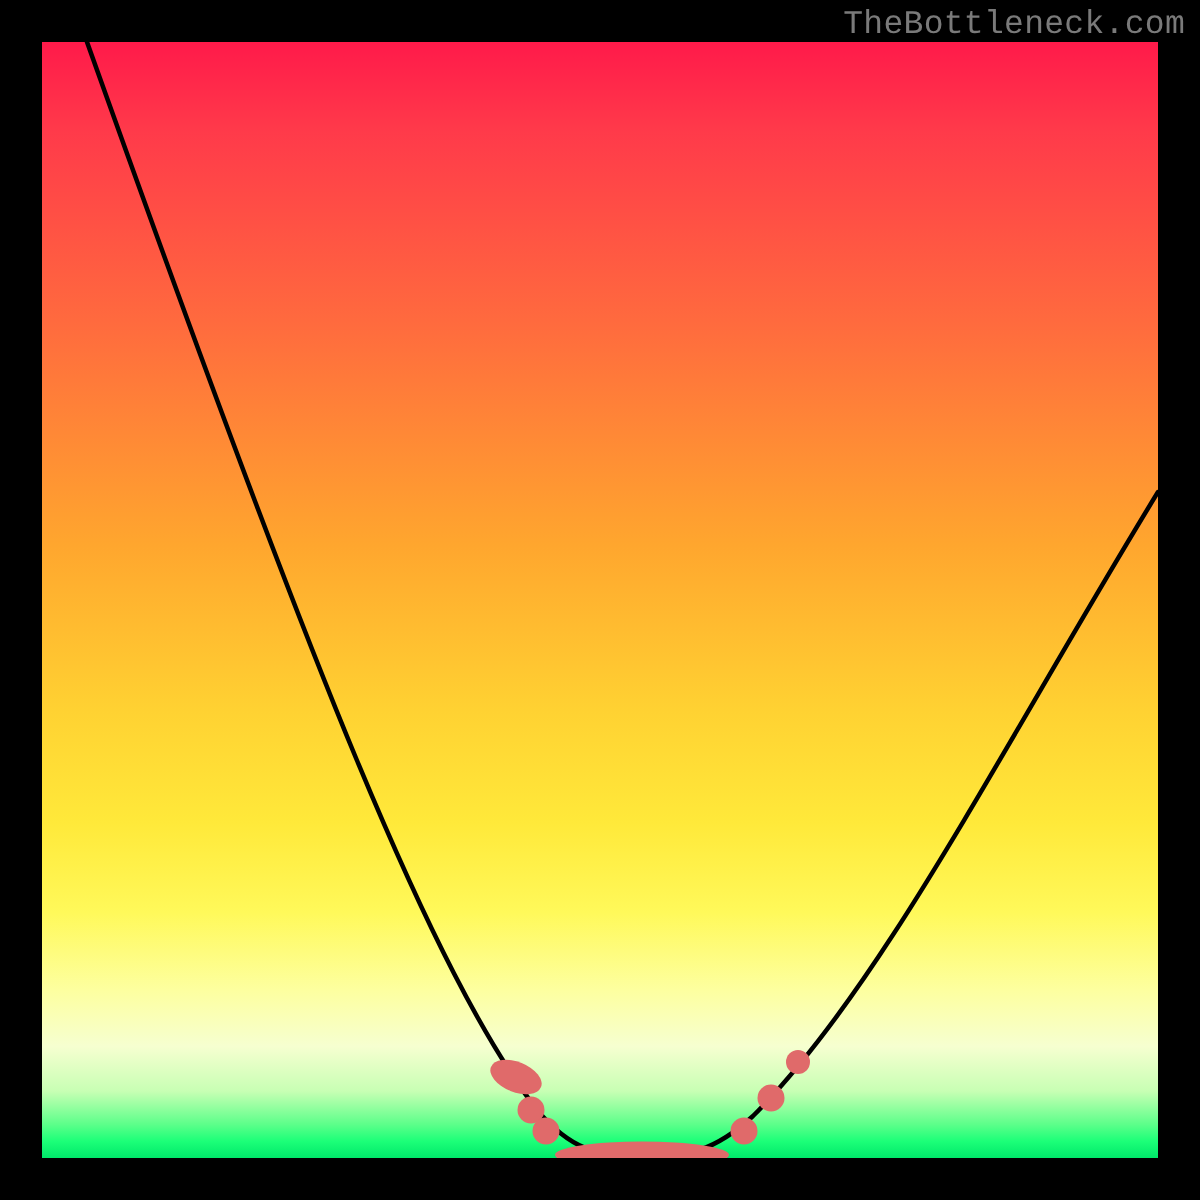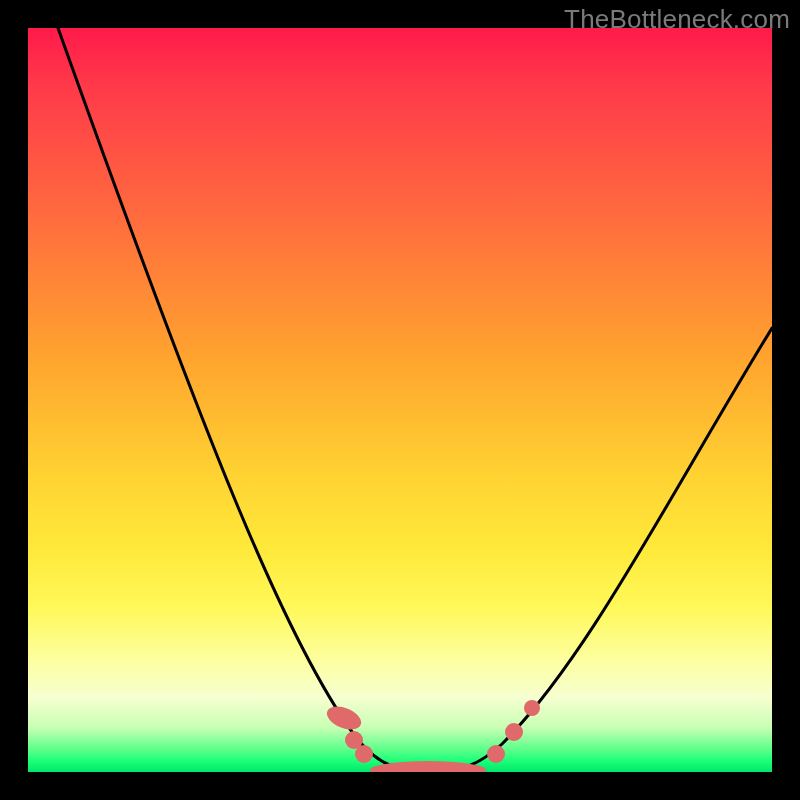--- a/index.html
+++ b/index.html
@@ -32,24 +32,24 @@
       #5cff8a 97%,
       #1cff78 98.5%,
       #00e86a 100%
     );
   }
   .watermark {
     position: absolute;
     top: 4px;
     right: 10px;
     color: #7a7a7a;
-    font-size: 26px;
+    font-size: 22px;
     font-weight: 500;
     letter-spacing: 0.2px;
-    font-family: Liberation Sans, sans-serif;
+    font-family: Liberation Mono, monospace;
     z-index: 5;
   }
   svg.curve {
     position: absolute;
     left: 0;
     top: 0;
     width: 744px;
     height: 744px;
   }
 </style>

